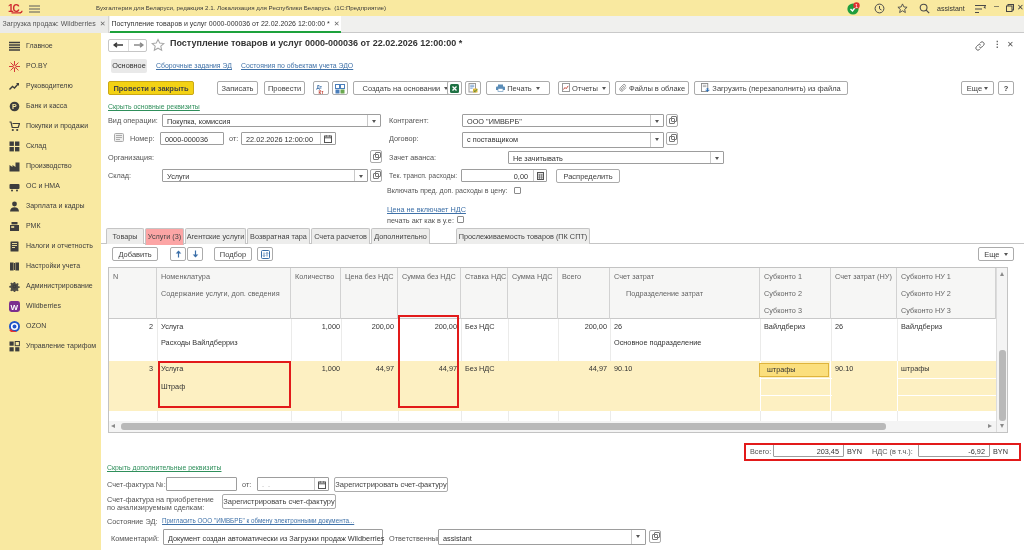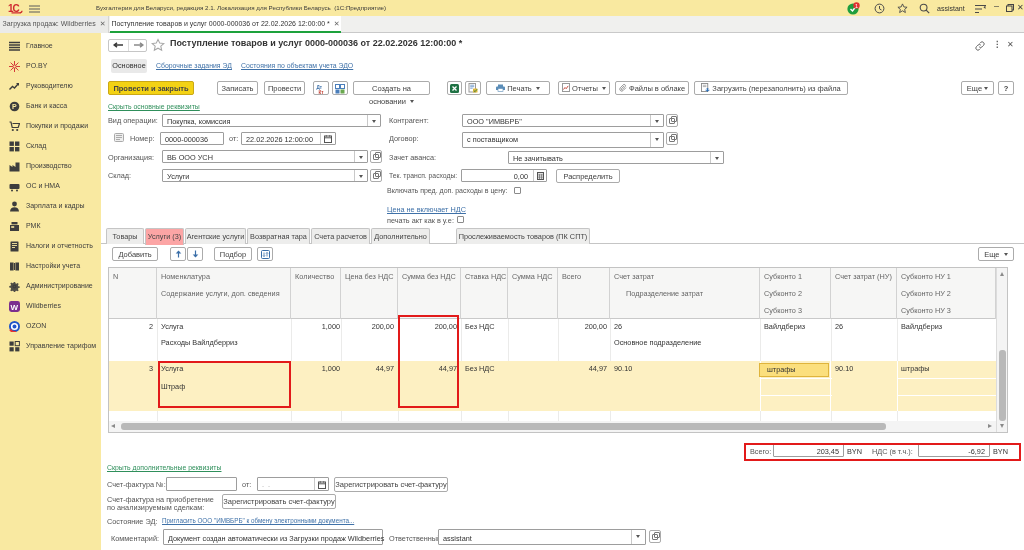--- a/index.html
+++ b/index.html
@@ -236,21 +236,21 @@
   <div class="btn" style="left:212px;top:48px;width:16px;height:14px;"><svg width="10" height="10" viewBox="0 0 10 10" style="margin-top:1.5px">
         <text x="0.5" y="4.8" font-size="4.6" fill="#3a6ea8" font-family="Liberation Sans" font-weight="bold">Дт</text>
         <text x="2.5" y="9.6" font-size="4.6" fill="#c0392b" font-family="Liberation Sans" font-weight="bold">Кт</text>
       </svg></div>
   <div class="btn" style="left:231px;top:48px;width:16px;height:14px;"><svg width="10" height="10" viewBox="0 0 10 10" style="margin-top:1.5px">
         <rect x="0.5" y="0.5" width="4" height="4" fill="none" stroke="#4a7ebb"></rect>
         <rect x="5.5" y="0.5" width="4" height="4" fill="none" stroke="#4a7ebb"></rect>
         <rect x="0.5" y="5.5" width="4" height="4" fill="#4a7ebb"></rect>
         <rect x="5.5" y="5.5" width="4" height="4" fill="#6aa84f"></rect>
       </svg></div>
-  <div class="btn" style="left:252px;top:48px;width:77px;height:14px;line-height:13px;">Создать на основании &nbsp;<span class="car"></span></div>
+  <div class="btn" style="left:252px;top:48px;width:105px;height:14px;line-height:13px;">Создать на основании &nbsp;<span class="car"></span></div>
   <div class="btn" style="left:346px;top:48px;width:15px;height:14px;"><svg width="9" height="9" style="margin-top:2px">
         <rect x="0" y="0" width="9" height="9" rx="1.5" fill="#1f7244"></rect>
         <path d="M2.5 2.5l4 4M6.5 2.5l-4 4" stroke="#fff" stroke-width="1.3"></path>
       </svg></div>
   <div class="btn" style="left:364px;top:48px;width:16px;height:14px;"><svg width="10" height="10" viewBox="0 0 10 10" style="margin-top:1px">
         <rect x="1" y="0.5" width="6.5" height="8.5" fill="#fff" stroke="#999"></rect>
         <path d="M2.2 2.2h4M2.2 3.7h4M2.2 5.2h2.5" stroke="#4a7ebb" stroke-width="0.7"></path>
         <rect x="5" y="5.5" width="4.5" height="4" rx="0.5" fill="#e2b93c"></rect>
         <path d="M5.8 7.5l1.2 1.2 2-2.4" stroke="#2f7d3a" stroke-width="0.9" fill="none"></path>
       </svg></div>
@@ -290,24 +290,20 @@
   <div class="lbl" style="left:128px;top:100.5px;">от:</div>
   <div class="inp" style="left:140px;top:98.5px;width:95px;height:13px;">
       <div class="v">22.02.2026 12:00:00</div>
     <div style="position:absolute;right:0;top:0;bottom:0;width:15px;border-left:1px solid #c9c9c9;"><svg width="8" height="8" style="margin:2px 0 0 3px" viewBox="0 0 8 8">
           <rect x="0.5" y="1" width="7" height="6.5" fill="none" stroke="#555"></rect>
           <path d="M0.5 2.8h7" stroke="#555"></path>
           <path d="M2.3 0.3v1.4M5.7 0.3v1.4" stroke="#555"></path>
         </svg></div>
     </div>
   <div class="lbl" style="left:7px;top:119.5px;">Организация:</div>
-  <div class="inp" style="left:61px;top:117px;width:206px;height:13px;">
-      <div class="v">ВБ ООО УСН</div>
-      <div class="dd"></div>
-    </div>
   <div class="btn lnkbtn" style="left:269px;top:117px;"><span class="chain"></span></div>
   <div class="lbl" style="left:7px;top:138px;">Склад:</div>
   <div class="inp" style="left:61px;top:135.5px;width:206px;height:13px;">
       <div class="v">Услуги</div>
       <div class="dd"></div>
     </div>
   <div class="btn lnkbtn" style="left:269px;top:135.5px;"><span class="chain"></span></div>
 
   <div class="lbl" style="left:288px;top:83px;">Контрагент:</div>
   <div class="inp" style="left:361px;top:80.5px;width:202px;height:13px;">

